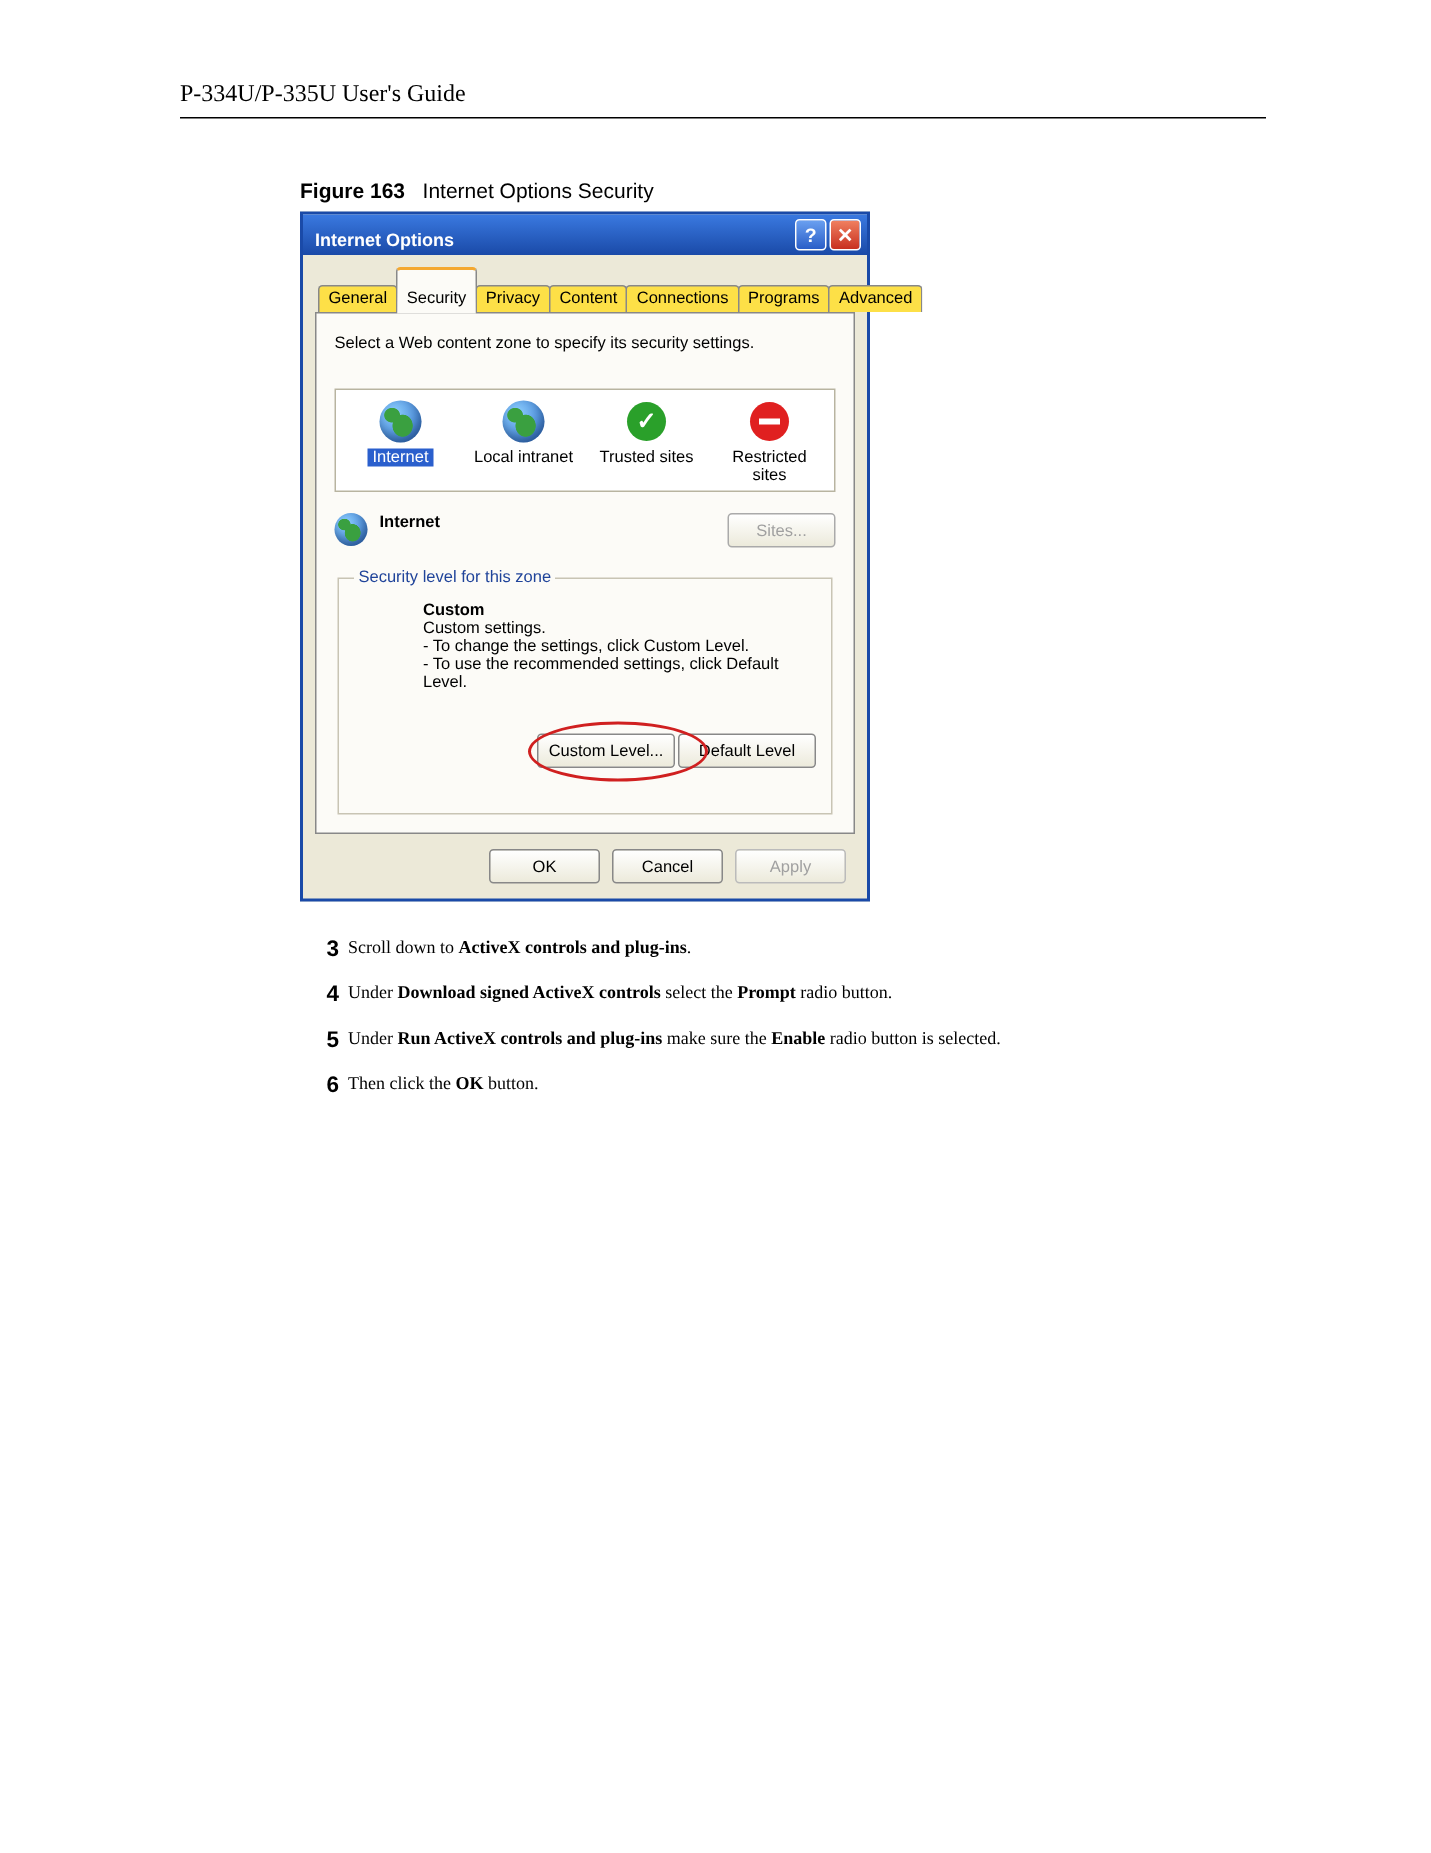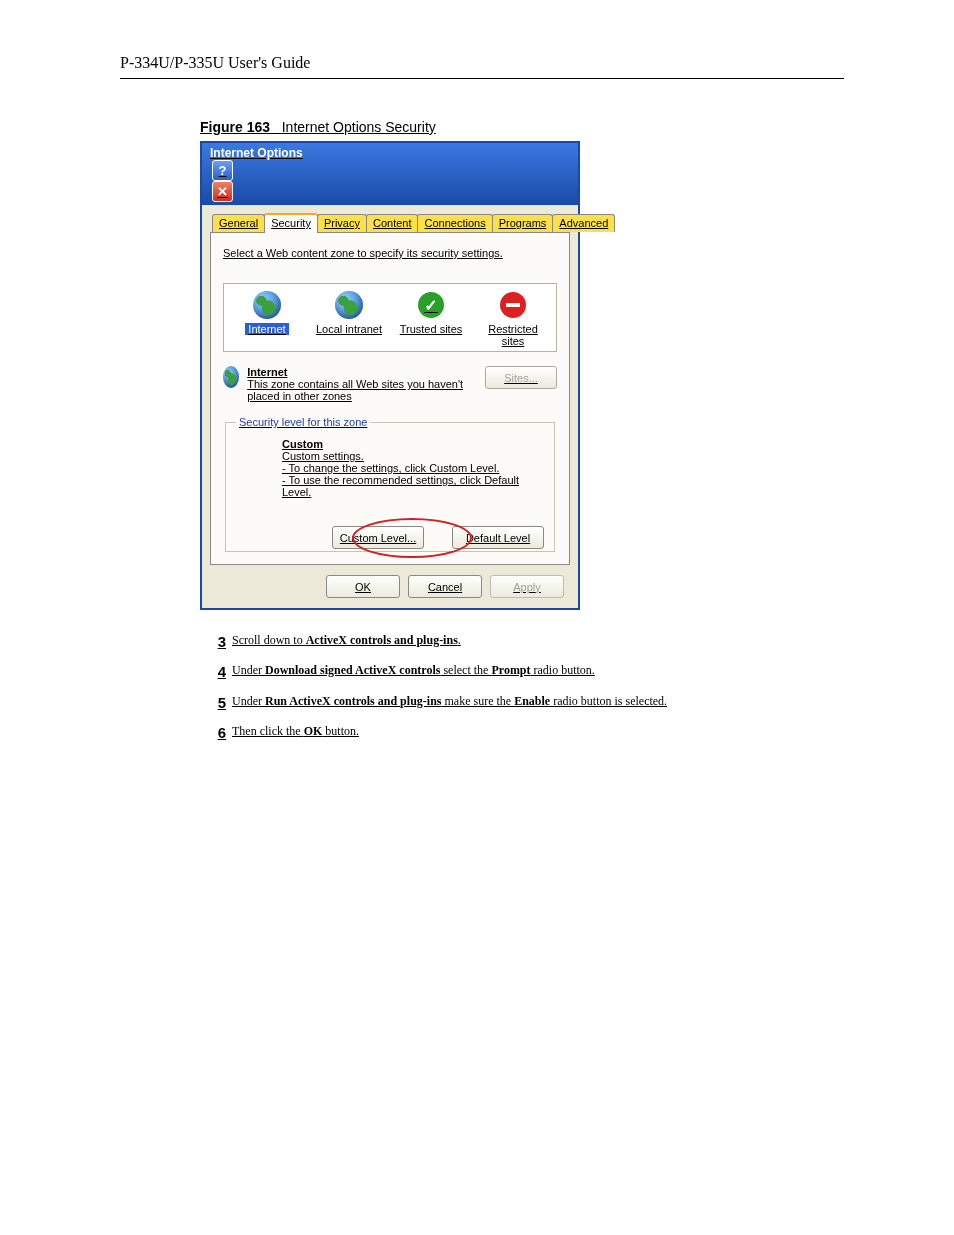--- a/index.html
+++ b/index.html
@@ -25,48 +25,46 @@
   }
   .hr-top, .hr-bottom {
     border: none;
     border-top: 1.5px solid #000;
     margin: 0;
   }
   .body-area {
     margin-top: 40px;
     margin-left: 80px;
     margin-right: 0;
-    text-decoration: underline;
   }
   .figure-caption {
     font-family: Arial, Helvetica, sans-serif;
     font-size: 14px;
     margin-bottom: 6px;
   }
   .figure-caption b { font-weight: bold; }
 
   
   .dialog {
     width: 380px;
     font-family: Tahoma, Arial, sans-serif;
     font-size: 11px;
     color: #000;
     border: 2px solid #1a4aa8;
     background: #ece9d8;
     box-sizing: border-box;
   }
   .titlebar {
     display: flex;
-    align-items: flex-start;
+    align-items: flex-end;
     padding: 3px 4px 3px 8px;
     background: linear-gradient(to bottom, #3a79e0, #1a4aa8);
     color: #fff;
     font-weight: bold;
     font-size: 12px;
-    flex-direction: column;
   }
   .titlebar .spacer { flex: 1; }
   .titlebar-btn {
     width: 19px; height: 19px;
     margin-left: 2px;
     display: flex; align-items: center; justify-content: center;
     border: 1px solid #fff;
     border-radius: 3px;
     background: linear-gradient(to bottom, #6aa0f0, #2a5ec8);
     font-weight: bold;
@@ -93,21 +91,21 @@
     padding: 2px 6px 3px 6px;
     font-size: 11px;
     margin-right: -1px;
     border-radius: 3px 3px 0 0;
     position: relative;
   }
   .tab.active {
     background: #fcfbf7;
     border-color: #888;
     border-top: 2px solid #f4a830;
-    padding-top: 2px;
+    padding-top: 13px;
     padding-bottom: 4px;
     margin-bottom: -1px;
     z-index: 3;
   }
   .tabpane {
     border: 1px solid #888;
     background: #fcfbf7;
     padding: 14px 12px 12px 12px;
     margin-top: 0;
     position: relative;
@@ -149,27 +147,27 @@
     border:1px solid #aaa;
     background: linear-gradient(to bottom,#fff,#eceadb);
     color:#a0a0a0;
     font-size:11px;
     display:flex;align-items:center;justify-content:center;
     border-radius:3px;
   }
   fieldset.seclevel {
     margin-top: 14px;
     border:1px solid #c8c4b4;
-    padding: 10px 10px 2px 10px;
+    padding: 10px 10px 30px 10px;
   }
   fieldset.seclevel legend { font-size:11px; padding:0 3px; color:#20449a; }
   .custom-block { margin-left: 46px; font-size:11px; }
   .custom-block .hd { font-weight:bold; }
   .levelbtns {
-    display:flex; justify-content:flex-end; gap:28px;
+    display:flex; justify-content:flex-end; gap:2px;
     margin-top: 28px;
     position: relative;
   }
   .xpbtn {
     min-width: 90px; height:21px;
     border:1px solid #888; border-radius:3px;
     background:linear-gradient(to bottom,#fff,#eceadb);
     font-size:11px;
     display:flex;align-items:center;justify-content:center;
     cursor: pointer;
@@ -282,21 +280,20 @@
                   <span class="noentry"></span>
                 </div>
               <span>Restricted sites</span>
             </div>
           </div>
 
           <div class="zoneinfo">
             <span class="globe" style="width:22px;height:22px"></span>
             <div class="txt">
               <div class="hd">Internet</div>
-              <div>This zone contains all Web sites you haven't placed in other zones</div>
             </div>
             <span class="sitesbtn">Sites...</span>
           </div>
 
           <fieldset class="seclevel">
             <legend>Security level for this zone</legend>
             <div class="custom-block">
               <div class="hd">Custom</div>
               <div>Custom settings.</div>
               <div>- To change the settings, click Custom Level.</div>

